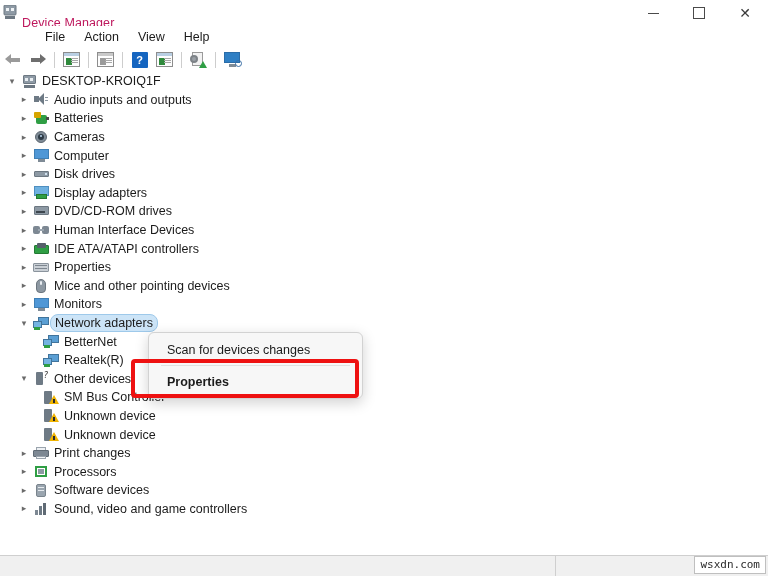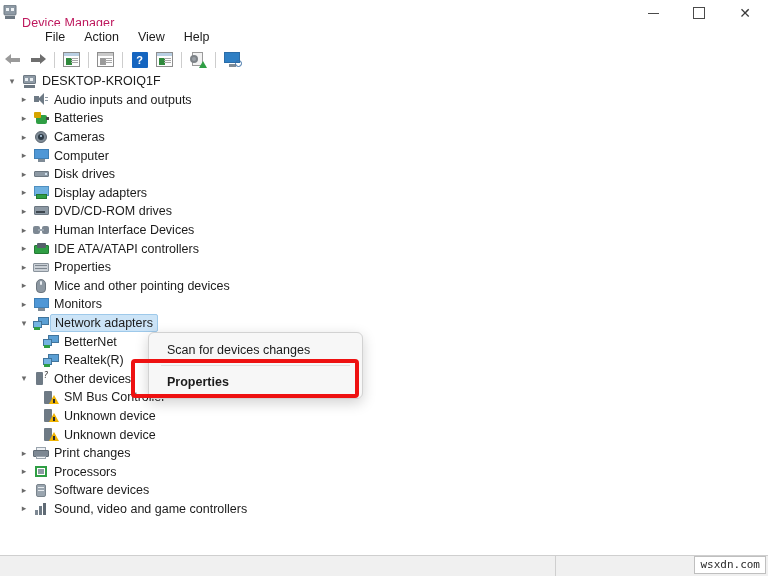--- a/index.html
+++ b/index.html
@@ -88,21 +88,21 @@
   .row{
     position:relative;height:18.6px;display:flex;align-items:center;
     white-space:nowrap;font-size:12.5px;color:#1b1b1b;
   }
   .row .chev{
     width:16px;flex:0 0 16px;text-align:center;color:#6b6b6b;font-size:9px;
     font-family:"DejaVu Sans",sans-serif;line-height:1;
   }
   .row .ico{width:18px;flex:0 0 18px;display:flex;align-items:center;justify-content:center;}
   .row .lbl{padding-left:4px;}
-  .row.sel .lbl{background:#cce4f7;padding:1px 4px 1px 4px;border:1px solid #9ec9ea;margin-left:0;border-radius:2px;}
+  .row.sel .lbl{background:#cce4f7;padding:1px 4px 1px 4px;border:1px solid #9ec9ea;margin-left:0;border-radius:8px;}
   .d0{padding-left:4px;}
   .d1{padding-left:16px;}
   .d2{padding-left:42px;}
 
   
   .i-pc{width:15px;height:14px;position:relative;}
   .i-pc .b{position:absolute;left:1px;top:1px;width:13px;height:9px;background:#8e9aa5;border:1px solid #6d7882;box-sizing:border-box;border-radius:1px;}
   .i-pc .d1d{position:absolute;left:3px;top:4px;width:3px;height:3px;background:#e8edf1;}
   .i-pc .d2d{position:absolute;left:8px;top:4px;width:3px;height:3px;background:#e8edf1;}
   .i-pc .f{position:absolute;left:2px;bottom:0;width:11px;height:3px;background:#6d7882;}

